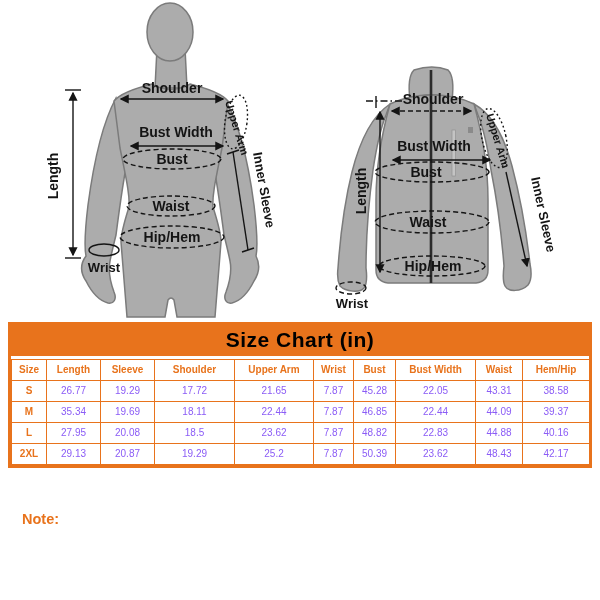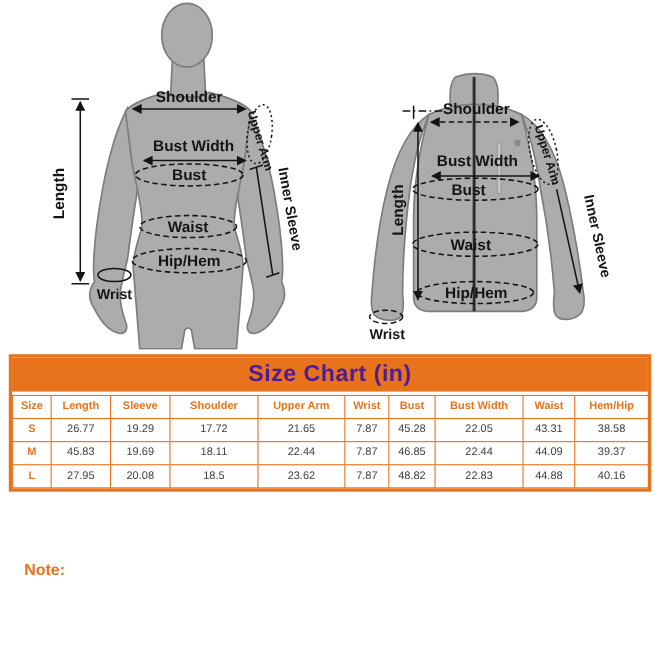--- a/index.html
+++ b/index.html
@@ -14,27 +14,27 @@
          font-size:14px; }
   .lbl-s { font-size:11px; }
   .meas { stroke:#141414; stroke-width:1.4; fill:none; }
   .dash { stroke-dasharray:5 3; }
   .dots { stroke-dasharray:1.8 2.6; }
   .dashdot { stroke-dasharray:7 3 1.5 3; }
 
   
   .table-wrap { position:absolute; left:8px; top:322px; width:584px;
                 border:3px solid #E8731C; background:#fff; }
-  .table-title { background:#E8731C; color:#4c1d95; font-weight:bold; font-size:21px;
+  .table-title { background:#E8731C; color:#000000; font-weight:bold; font-size:21px;
                  text-align:center; letter-spacing:.5px; padding:3px 0 4px; }
   table { width:100%; border-collapse:collapse; table-layout:fixed; margin-top:3px; }
   th, td { border:1px solid #E8731C; text-align:center; padding:4px 0 5px;
            font-size:10px; overflow:hidden; white-space:nowrap; }
   th { color:#E8731C; font-weight:bold; }
-  td { color:#404040; font-weight:normal; }
+  td { color:#8b5cf6; font-weight:normal; }
   td.size-col { color:#E8731C; font-weight:bold; }
 
   
   .note { position:absolute; left:22px; top:511px; width:588px; color:#E8731C;
           font-weight:bold; font-size:14.5px; line-height:17px; white-space:nowrap; }
   .note .cont { padding-left:15px; }
 </style>
 </head>
 <body>
 
@@ -185,21 +185,21 @@
           <td>17.72</td>
           <td>21.65</td>
           <td>7.87</td>
           <td>45.28</td>
           <td>22.05</td>
           <td>43.31</td>
           <td>38.58</td>
         </tr>
         <tr>
           <td class="size-col">M</td>
-          <td>45.83</td>
+          <td>35.34</td>
           <td>19.69</td>
           <td>18.11</td>
           <td>22.44</td>
           <td>7.87</td>
           <td>46.85</td>
           <td>22.44</td>
           <td>44.09</td>
           <td>39.37</td>
         </tr>
         <tr>
@@ -207,20 +207,32 @@
           <td>27.95</td>
           <td>20.08</td>
           <td>18.5</td>
           <td>23.62</td>
           <td>7.87</td>
           <td>48.82</td>
           <td>22.83</td>
           <td>44.88</td>
           <td>40.16</td>
         </tr>
+        <tr>
+          <td class="size-col">2XL</td>
+          <td>29.13</td>
+          <td>20.87</td>
+          <td>19.29</td>
+          <td>25.2</td>
+          <td>7.87</td>
+          <td>50.39</td>
+          <td>23.62</td>
+          <td>48.43</td>
+          <td>42.17</td>
+        </tr>
       </tbody>
     </table>
   </div>
 
   <div class="note">
     <div>Note:</div>
   </div>
 
 </div>
 

